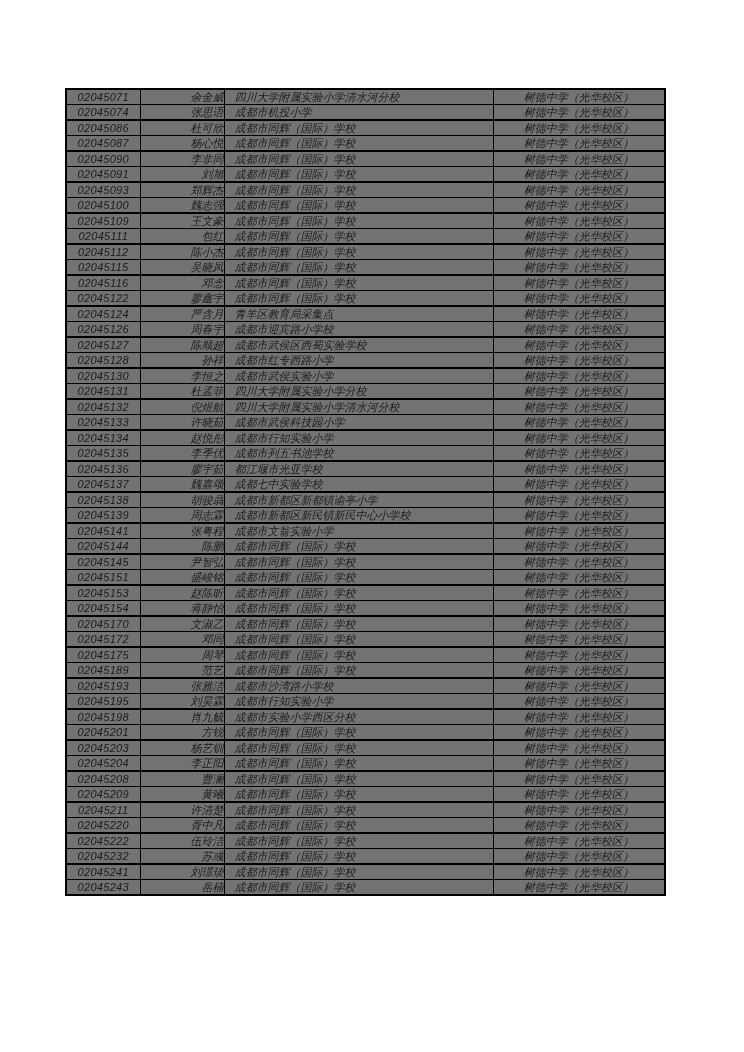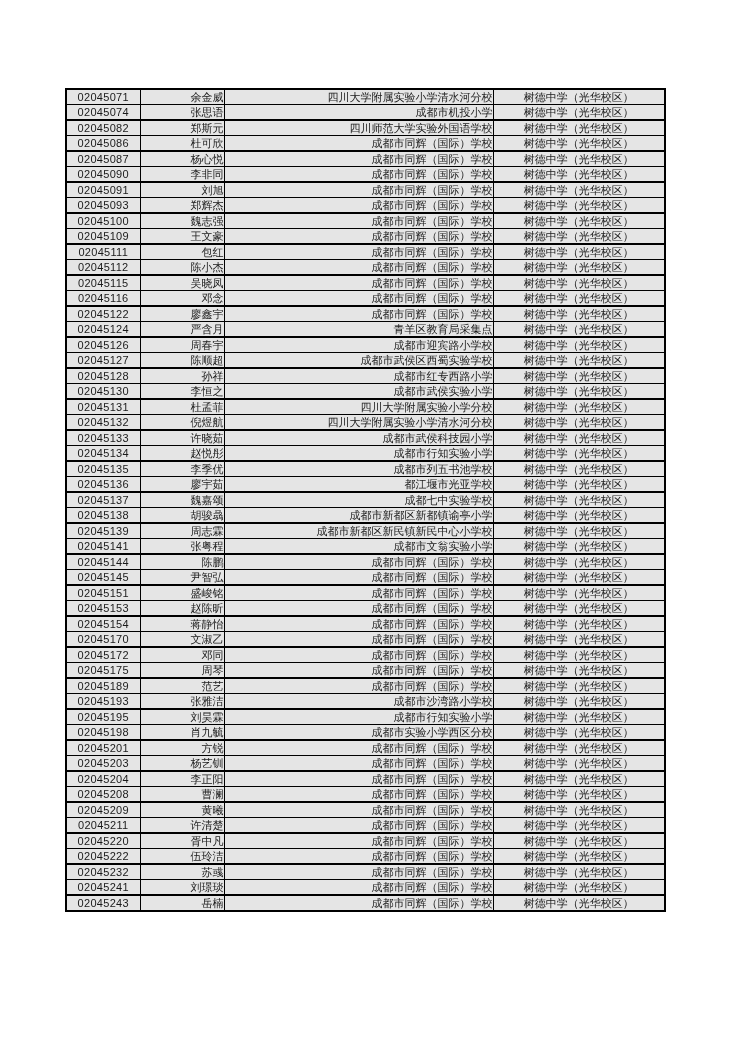--- a/index.html
+++ b/index.html
@@ -17,41 +17,42 @@
   .sheet {
     position: absolute;
     left: 65px;
     top: 88px;
   }
   table.roster {
     border-collapse: collapse;
     table-layout: fixed;
     width: 599px;
     border: 2px solid #000;
-    background: #e5e5e5;
+    background: #737373;
+    font-style: italic;
   }
   col.c-id     { width: 74px; }
   col.c-name   { width: 84px; }
   col.c-school { width: 269px; }
   col.c-dest   { width: 172px; }
   td {
     border: 1px solid #000;
     height: 14px;
     line-height: 14px;
     padding: 0;
     font-size: 11px;
     white-space: nowrap;
     overflow: hidden;
     color: #1a1a1a;
   }
   
   tr:nth-child(even) td { border-bottom-width: 2px; }
   td.id-cell          { text-align: center; letter-spacing: 0.3px; }
   td.name-cell        { text-align: right; }
-  td.school-cell      { text-align: right; padding-left: 19px; }
+  td.school-cell      { text-align: left; padding-left: 10px; }
   td.destination-cell { text-align: center; }
 </style>
 </head>
 <body>
 
 <div class="sheet">
   <table class="roster">
     <colgroup>
       <col class="c-id">
       <col class="c-name">
@@ -65,26 +66,20 @@
           <td class="school-cell">四川大学附属实验小学清水河分校</td>
           <td class="destination-cell">树德中学（光华校区）</td>
         </tr>
         <tr>
           <td class="id-cell">02045074</td>
           <td class="name-cell">张思语</td>
           <td class="school-cell">成都市机投小学</td>
           <td class="destination-cell">树德中学（光华校区）</td>
         </tr>
         <tr>
-          <td class="id-cell">02045082</td>
-          <td class="name-cell">郑斯元</td>
-          <td class="school-cell">四川师范大学实验外国语学校</td>
-          <td class="destination-cell">树德中学（光华校区）</td>
-        </tr>
-        <tr>
           <td class="id-cell">02045086</td>
           <td class="name-cell">杜可欣</td>
           <td class="school-cell">成都市同辉（国际）学校</td>
           <td class="destination-cell">树德中学（光华校区）</td>
         </tr>
         <tr>
           <td class="id-cell">02045087</td>
           <td class="name-cell">杨心悦</td>
           <td class="school-cell">成都市同辉（国际）学校</td>
           <td class="destination-cell">树德中学（光华校区）</td>

